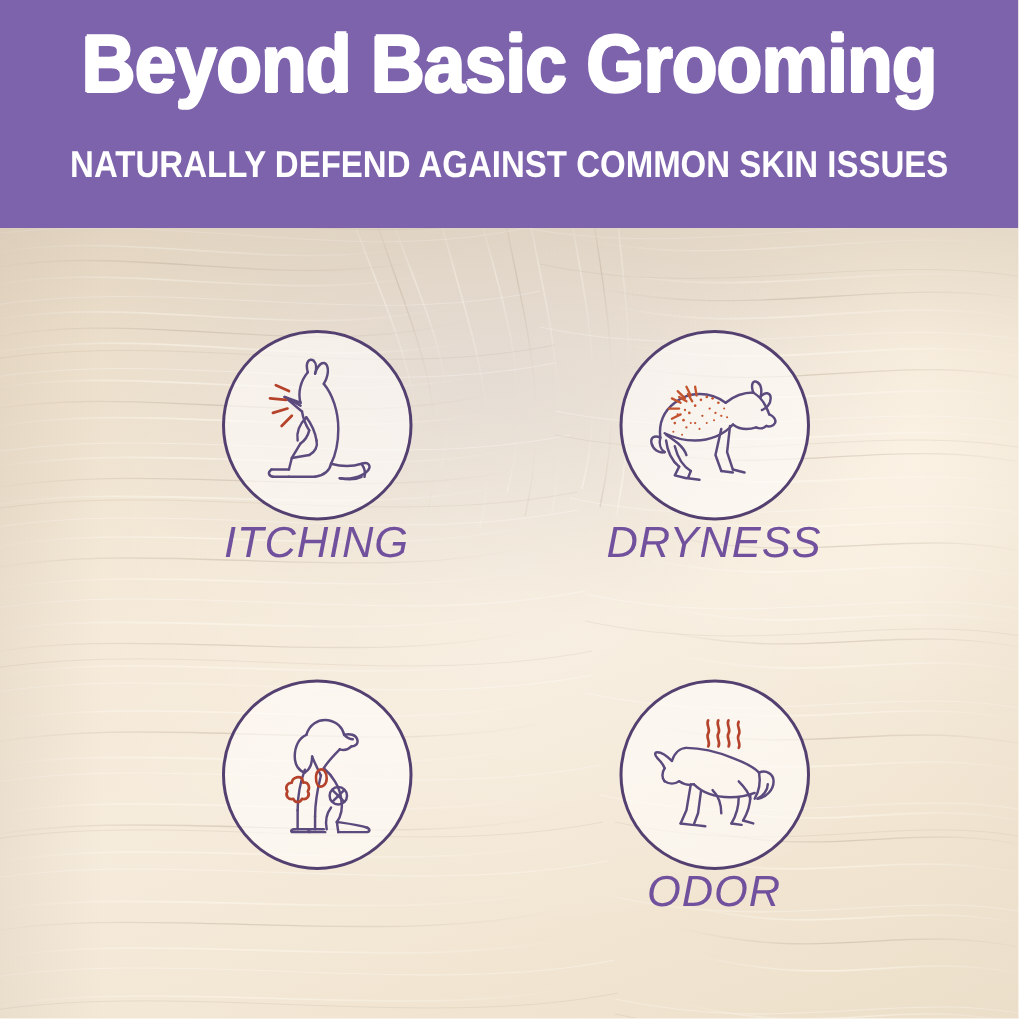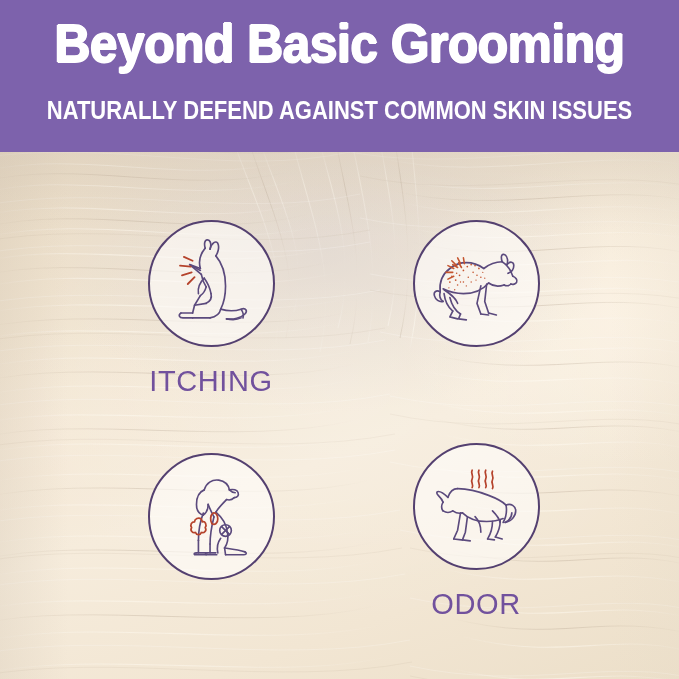--- a/index.html
+++ b/index.html
@@ -106,48 +106,48 @@
     height: 527px;
     z-index: 3;
   }
   .cell {
     position: absolute;
     width: 240px;
   }
   .cell-0 { left: 91px;  top: 68px; }
   .cell-1 { left: 356px; top: 68px; }
   .cell-2 { left: 91px;  top: 301px; }
-  .cell-3 { left: 356px; top: 291px; }
+  .cell-3 { left: 356px; top: 301px; }
 
   .circle {
     position: relative;
     margin: 0 auto;
     width: 127px;
     height: 127px;
     border-radius: 50%;
     border: 2px solid #544070;
     background: rgba(255,253,252,0.60);
     box-sizing: border-box;
     display: flex;
     align-items: center;
     justify-content: center;
     overflow: hidden;
   }
   .circle svg { display: block; }
 
   .label {
-    margin-top: 19px;
     text-align: center;
     color: #71519d;
     font-family: "Liberation Sans", sans-serif;
     font-weight: normal;
     font-size: 29px;
     line-height: 30px;
     letter-spacing: 0.6px;
     white-space: nowrap;
+    font-style: italic;
   }
 </style>
 </head>
 <body>
 
 <div class="canvas">
 
   <div class="fur">
     <svg class="fur-strands" viewBox="0 0 700 560" preserveAspectRatio="none">
       <defs>
@@ -387,20 +387,21 @@
               <circle cx="53" cy="66" r="0.7"></circle>
             <circle cx="58" cy="62" r="0.7"></circle>
               <circle cx="63" cy="60" r="0.7"></circle>
             <circle cx="35" cy="68" r="0.7"></circle>
               <circle cx="41" cy="70" r="0.7"></circle>
             <circle cx="70" cy="52" r="0.7"></circle>
               <circle cx="72" cy="58" r="0.7"></circle>
           </g>
         </svg>
       </div>
+      <div class="label">DRYNESS</div>
     </div>
 
     <div class="cell cell-2">
       <div class="circle">
         <svg width="127" height="127" viewBox="0 0 127 127">
           <g fill="none" stroke="#5b4a7d" stroke-width="1.7" stroke-linecap="round" stroke-linejoin="round">
 
             <path d="M56 36 C 58 29 64 25 71 26 C 77 27 81 31 82 36"></path>
             <path d="M82 36 C 86 35 90 36 91 39 C 92 42 90 44 87 44"></path>
             <path d="M87 44 C 85 46 82 47 79 46"></path>

